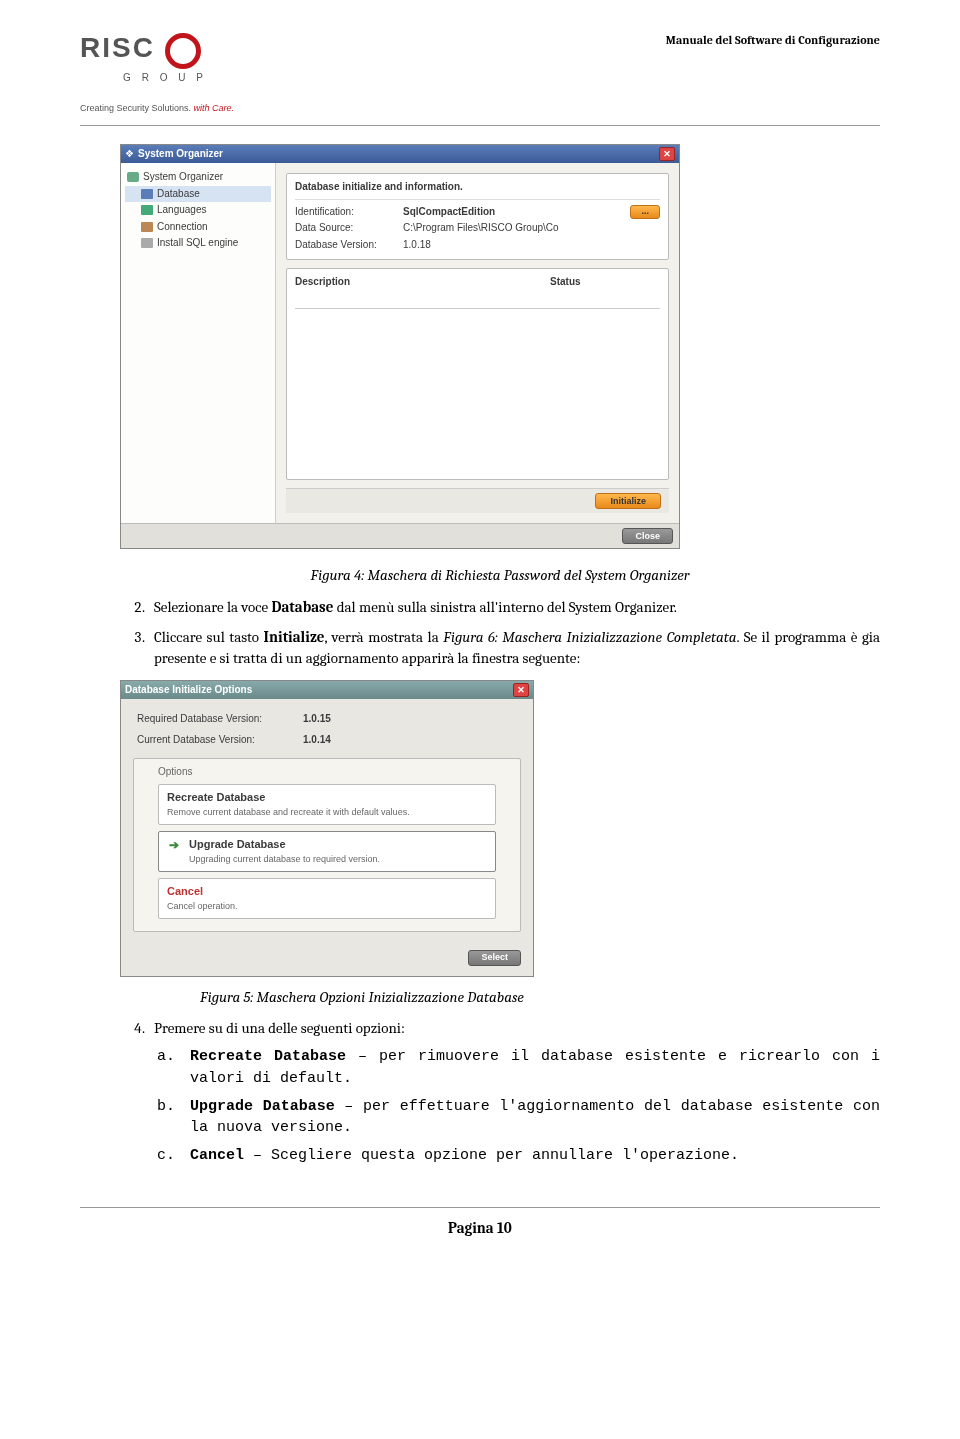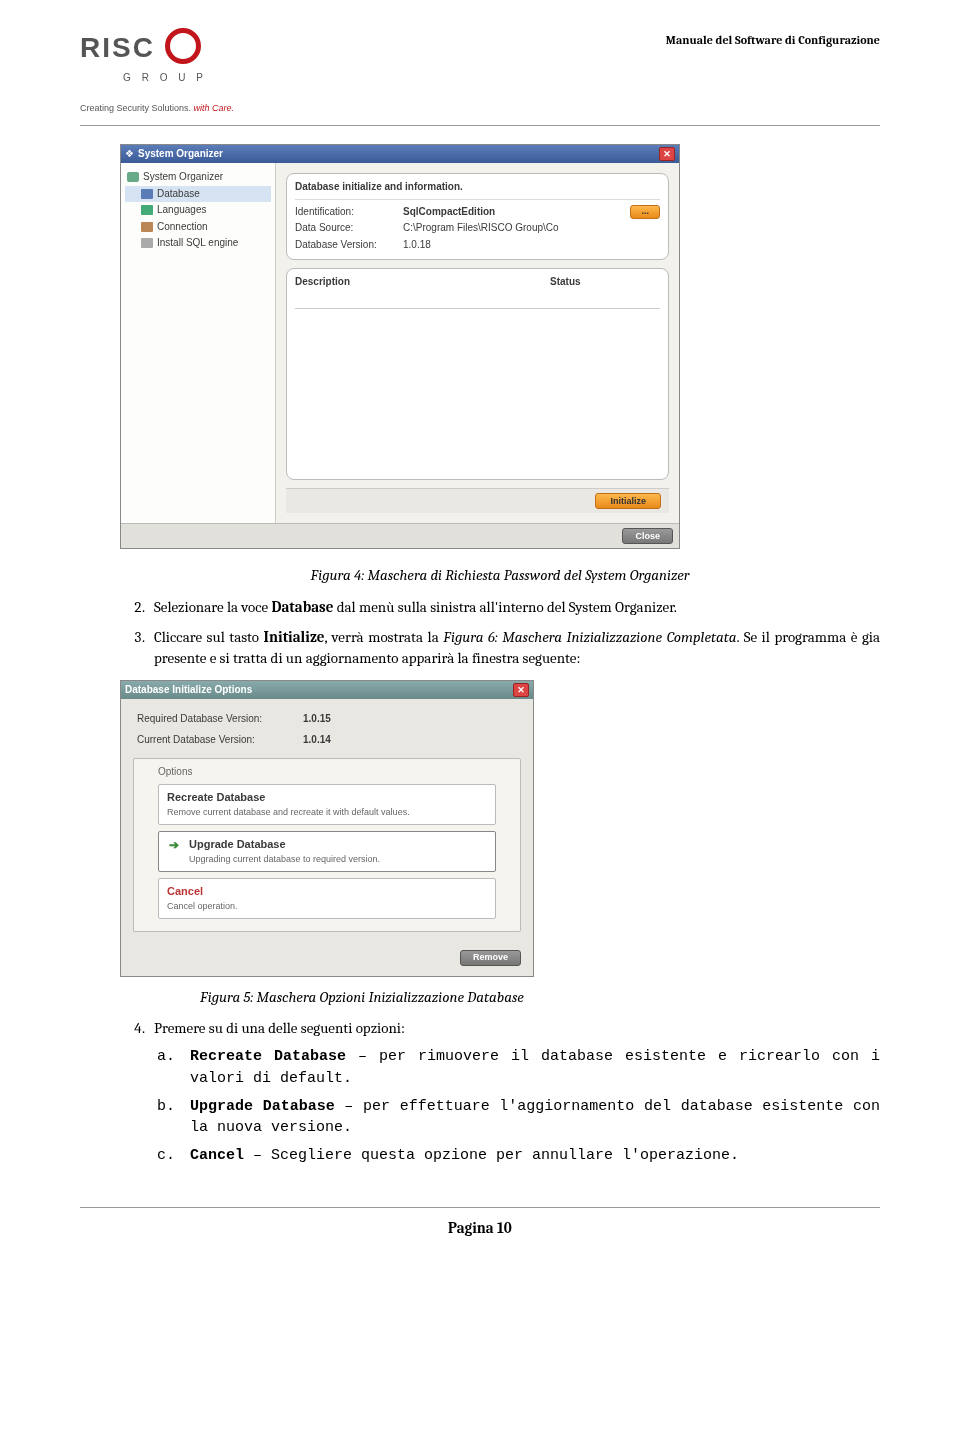--- a/index.html
+++ b/index.html
@@ -8,21 +8,21 @@
     background: #fff;
     width: 960px;
     margin: 0 auto;
     color: #000;
     font-size: 15px;
     line-height: 1.45;
   }
   .page { padding: 28px 80px 40px 80px; position: relative; }
   .header-row { display: flex; align-items: flex-start; justify-content: space-between; margin-bottom: 10px; }
   .logo-block { width: 170px; }
-  .logo-main { display: flex; align-items: flex-start; gap: 10px; }
+  .logo-main { display: flex; align-items: flex-end; gap: 10px; }
   .logo-ring { width: 36px; height: 36px; border: 5px solid #c1151b; border-radius: 50%; display: inline-block; }
   .logo-text { font-family: Arial, sans-serif; font-weight: bold; font-size: 28px; letter-spacing: 2px; color: #555; }
   .logo-group { font-family: Arial, sans-serif; font-size: 10px; letter-spacing: 4px; color: #555; text-align: center; margin-top: 2px; }
   .logo-tag { font-family: Arial, sans-serif; font-size: 9px; color: #555; margin-top: 17px; }
   .logo-tag .wc { font-style: italic; color: #c1151b; }
   .doc-title { font-family: Cambria, Georgia, serif; font-weight: bold; font-size: 12px; text-align: right; flex: 1; padding-top: 4px; }
   hr.header-rule { border: none; border-top: 1px solid #999; margin: 6px 0 18px 0; }
 
   
   .shot { border: 1px solid #888; background: #e9e7e2; font-family: Tahoma, Arial, sans-serif; font-size: 10px; color: #3a3a3a; margin-bottom: 10px; }
@@ -34,21 +34,21 @@
   .tree-item { display: flex; align-items: center; gap: 4px; padding: 1px 2px; }
   .tree-item.indent { padding-left: 16px; }
   .ic { width: 12px; height: 10px; display: inline-block; }
   .ic-org { background: #6a8; border-radius: 2px; }
   .ic-db { background: #5a7db8; border-radius: 1px; }
   .ic-lang { background: #4a7; border-radius: 1px; }
   .ic-conn { background: #b85; border-radius: 1px; }
   .ic-sql { background: #aaa; border-radius: 1px; }
   .tree-item.selected { background: #d6e3f3; }
   .shot1-main { flex: 1; padding: 10px; background: #f2f1ec; display: flex; flex-direction: column; }
-  .panel { background: #fff; border: 1px solid #bbb; border-radius: 8px; margin-bottom: 8px; padding: 6px 8px; }
+  .panel { background: #fff; border: 1px solid #bbb; border-radius: 2px; margin-bottom: 8px; padding: 6px 8px; }
   .panel-head { font-weight: bold; padding-bottom: 4px; border-bottom: 1px solid #ddd; margin-bottom: 4px; }
   .kv { display: flex; gap: 8px; padding: 1px 0; }
   .kv .k { width: 100px; }
   .kv .v { font-weight: bold; }
   .orange-btn { background: linear-gradient(#ffb84d,#e88a1a); border: 1px solid #c07018; border-radius: 3px; padding: 0 10px; height: 14px; font-size: 9px; font-weight: bold; color: #333; display: inline-flex; align-items: center; }
   .grey-btn { background: linear-gradient(#999,#777); border: 1px solid #555; border-radius: 3px; padding: 0 12px; height: 16px; font-size: 9px; font-weight: bold; color: #fff; display: inline-flex; align-items: center; }
   .list-head { display: flex; font-weight: bold; border-bottom: 1px solid #ccc; padding-bottom: 18px; }
   .list-head .c1 { flex: 1; }
   .list-head .c2 { width: 110px; }
   .shot1-footer { text-align: right; padding: 4px 8px; background: #eae8e2; border-top: 1px solid #ccc; }
@@ -218,21 +218,21 @@
               </div>
             </div>
             <div class="opt-item">
               <div>
                 <div class="opt-title cancel">Cancel</div>
                 <div class="opt-desc">Cancel operation.</div>
               </div>
             </div>
           </div>
           <div style="text-align:right; margin-top:18px;">
-            <span class="grey-btn">Remove</span>
+            <span class="grey-btn">Select</span>
           </div>
         </div>
       </div>
       <div class="caption" style="text-align:left; padding-left:80px;">Figura 5: Maschera Opzioni Inizializzazione Database</div>
     </div>
   </div>
 
   <ol class="doc" start="4">
     <li>
       <span>Premere su di una delle seguenti opzioni:</span>

